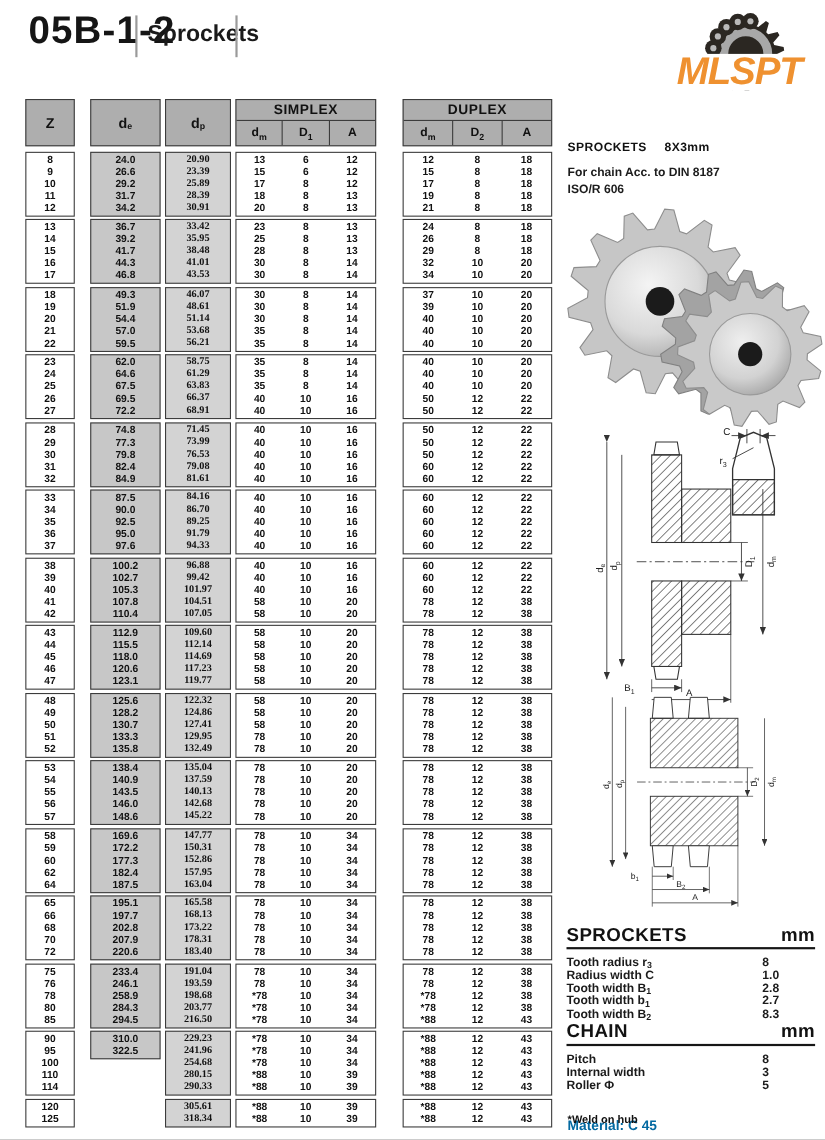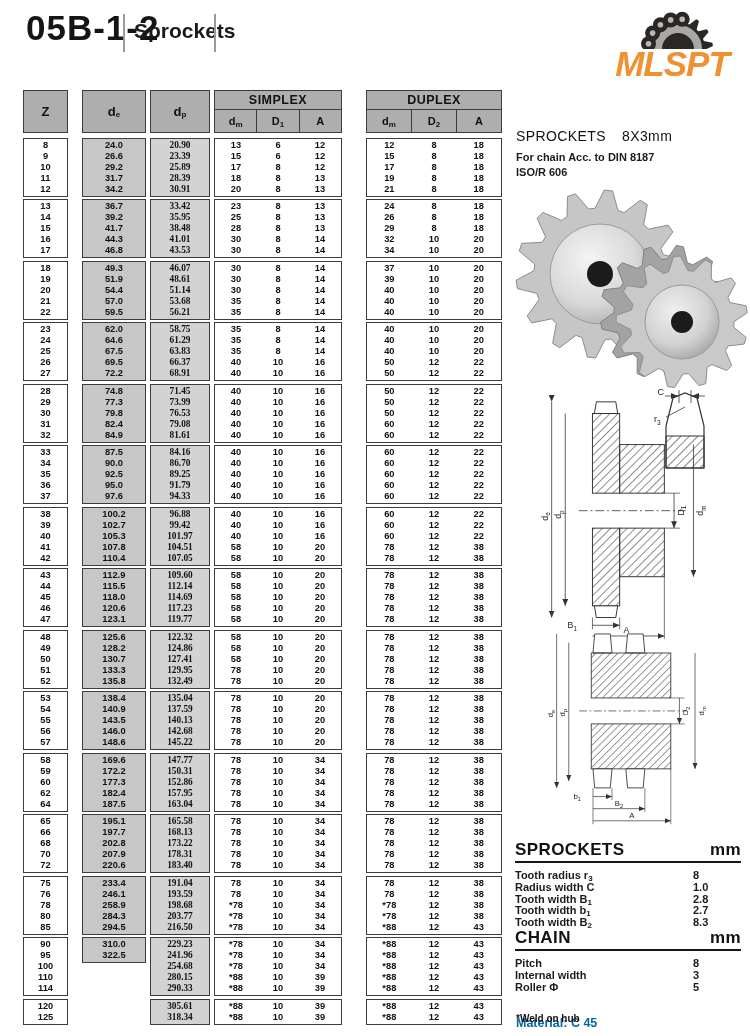--- a/index.html
+++ b/index.html
@@ -26,21 +26,21 @@
   .psub{flex:1;display:flex;}
   .sub-cell{flex:1;text-align:center;display:flex;align-items:center;justify-content:center;border-right:1.5px solid #3c3c3c;font-weight:bold;}
   .sub-cell:last-child{border-right:none;}
   .gbox{border:1.5px solid #3c3c3c;margin-top:2.5px;padding:1px 0;}
   .shade-de{background:#c7c7c7;}
   .shade-dp{background:#d3d3d3;font-family:Liberation Serif, serif;}
   .trow{display:flex;height:11px;line-height:11px;}
   .tcell{flex:1;text-align:center;font-size:9.3px;font-weight:bold;color:#111;white-space:nowrap;}
 
   
-  #product-heading{position:absolute;left:516px;top:128px;font-size:14px;font-weight:normal;color:#121212;letter-spacing:.4px;}
+  #product-heading{position:absolute;left:516px;top:128px;font-size:11px;font-weight:bold;color:#121212;letter-spacing:.4px;}
   #product-heading .size{margin-left:16px;}
   .note{position:absolute;left:516px;font-size:11px;font-weight:bold;color:#1c1c1c;}
   #photos{position:absolute;left:512px;top:182px;width:236px;height:207px;}
   #simplex-diagram{position:absolute;left:540px;top:392px;width:170px;height:248px;}
   #tooth-detail{position:absolute;left:652px;top:388px;width:66px;height:96px;}
   #duplex-diagram{position:absolute;left:548px;top:627px;width:160px;height:199px;}
 
   .spec-block{position:absolute;left:515px;width:226px;}
   .spec-head{display:flex;justify-content:space-between;align-items:flex-end;border-bottom:2.5px solid #161616;padding-bottom:1px;font-size:17px;font-weight:bold;color:#121212;letter-spacing:.4px;}
   .spec-rows{margin-top:7px;}

